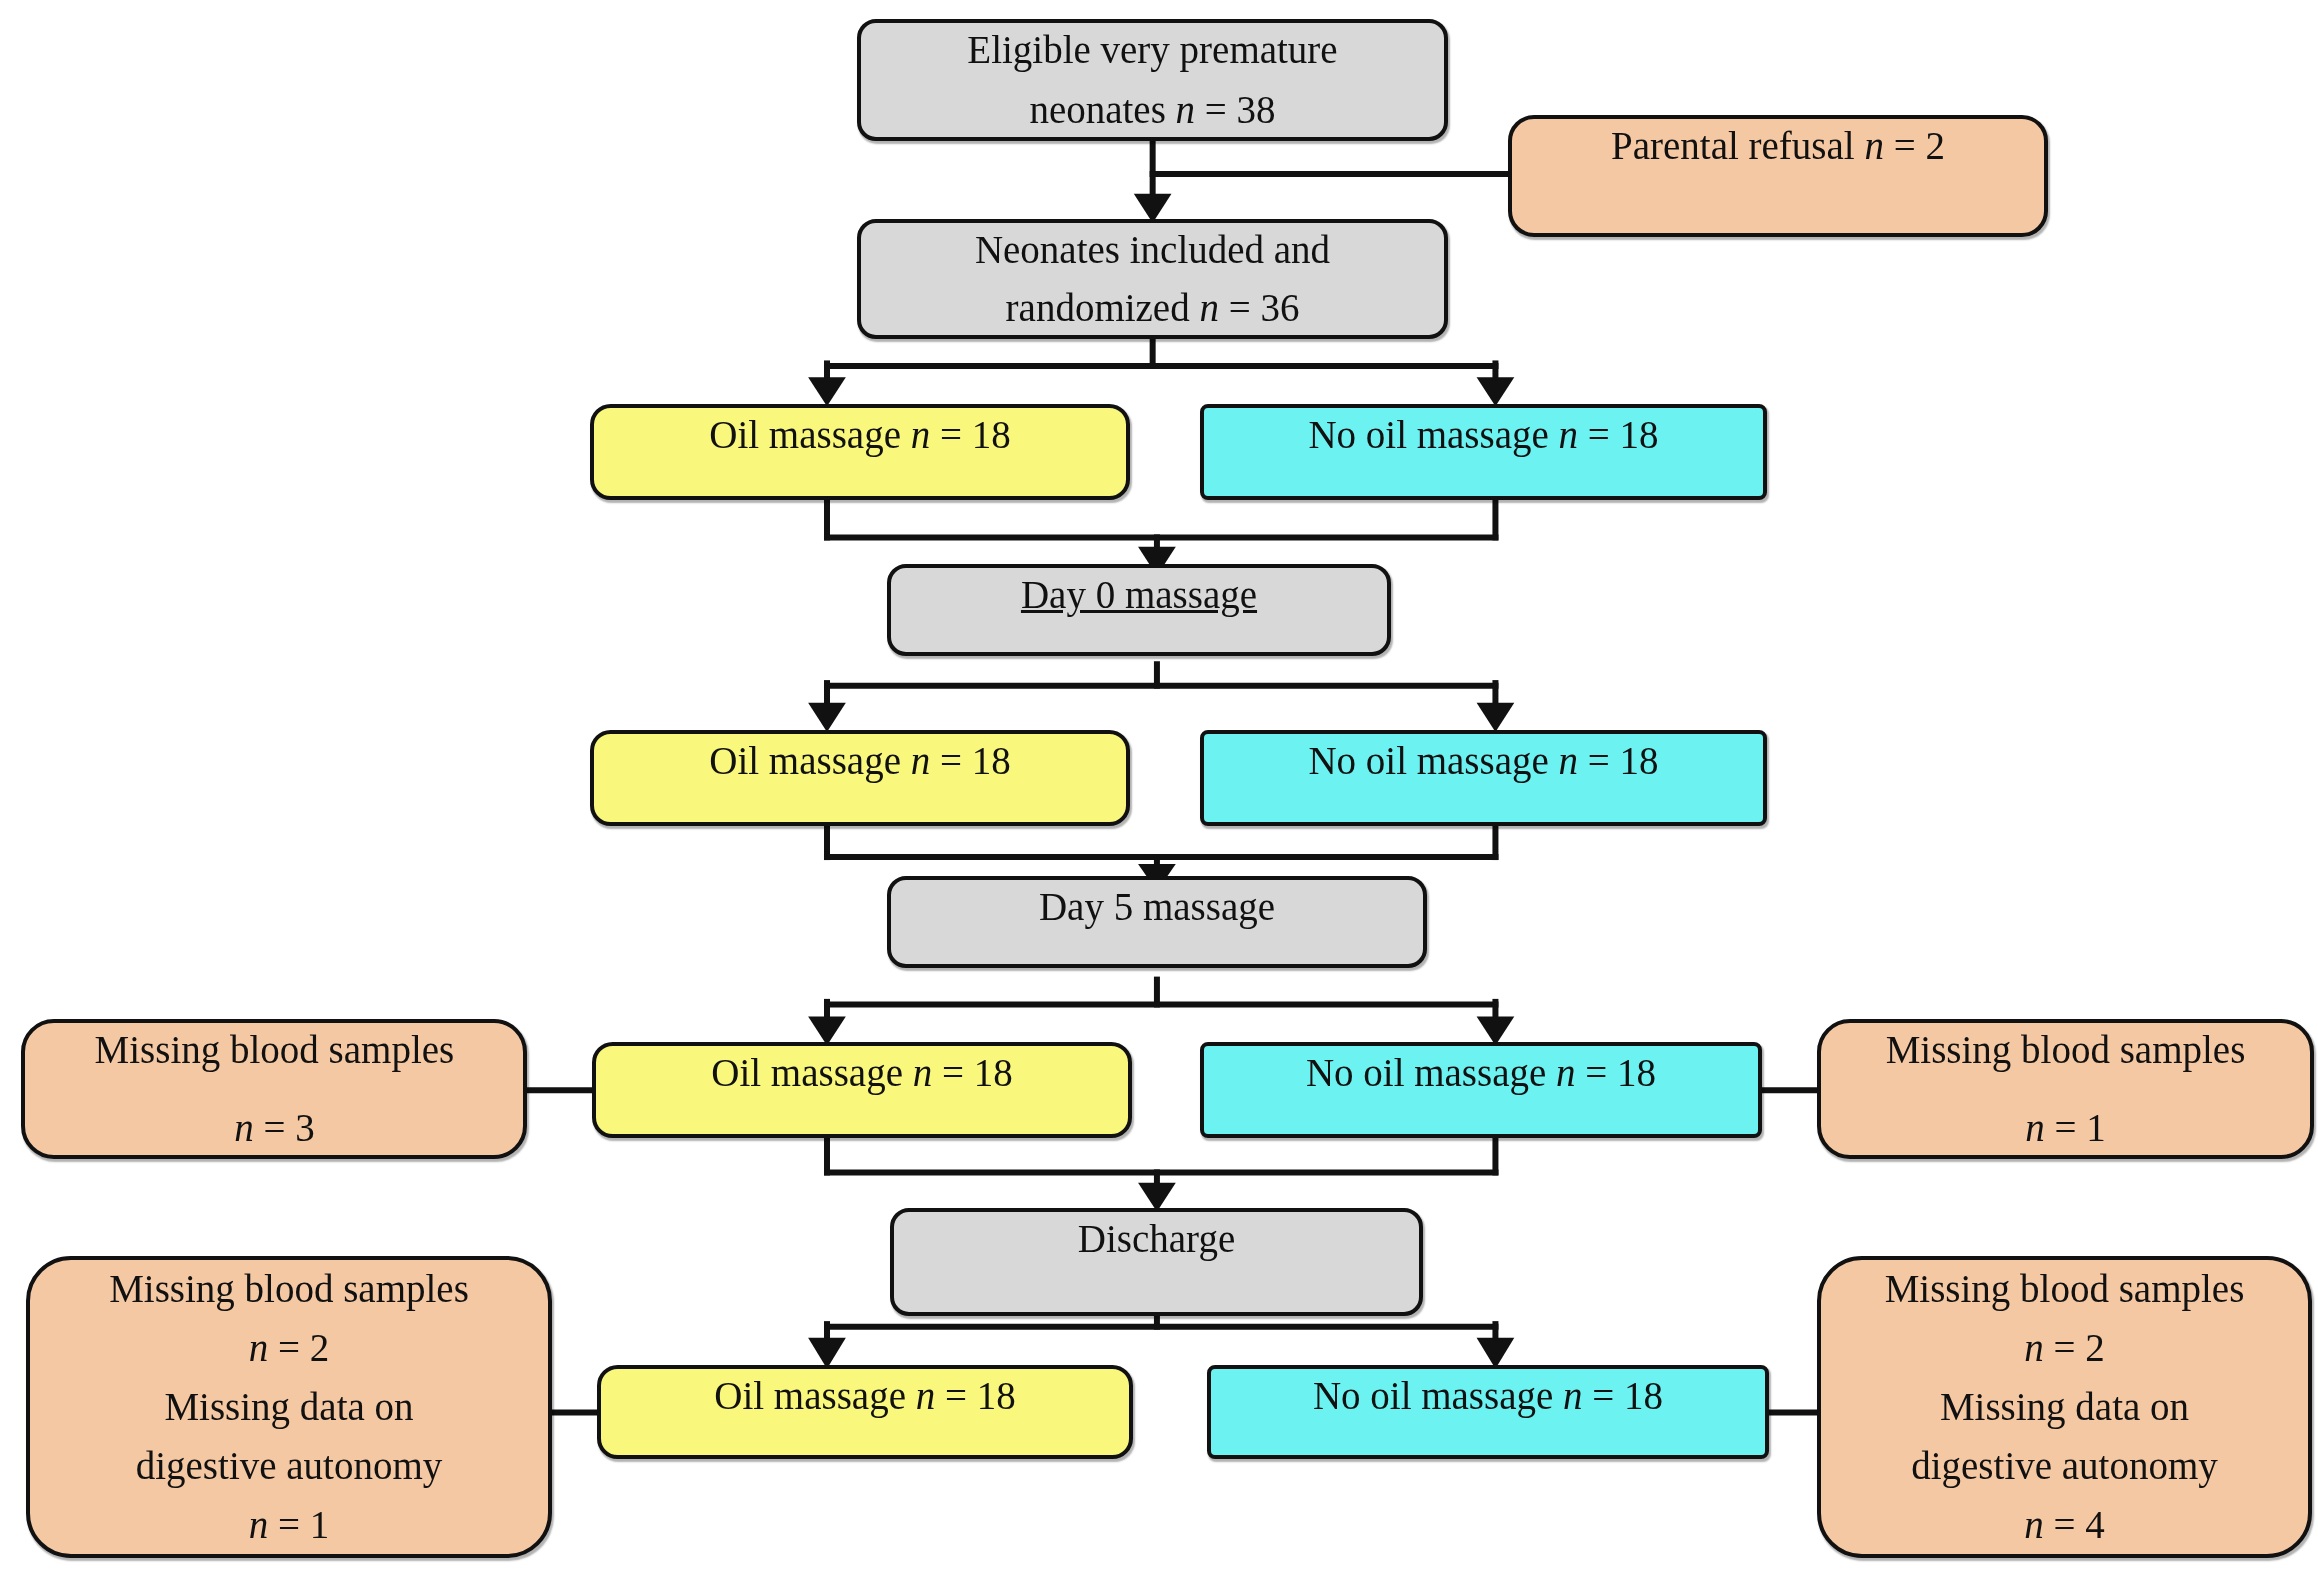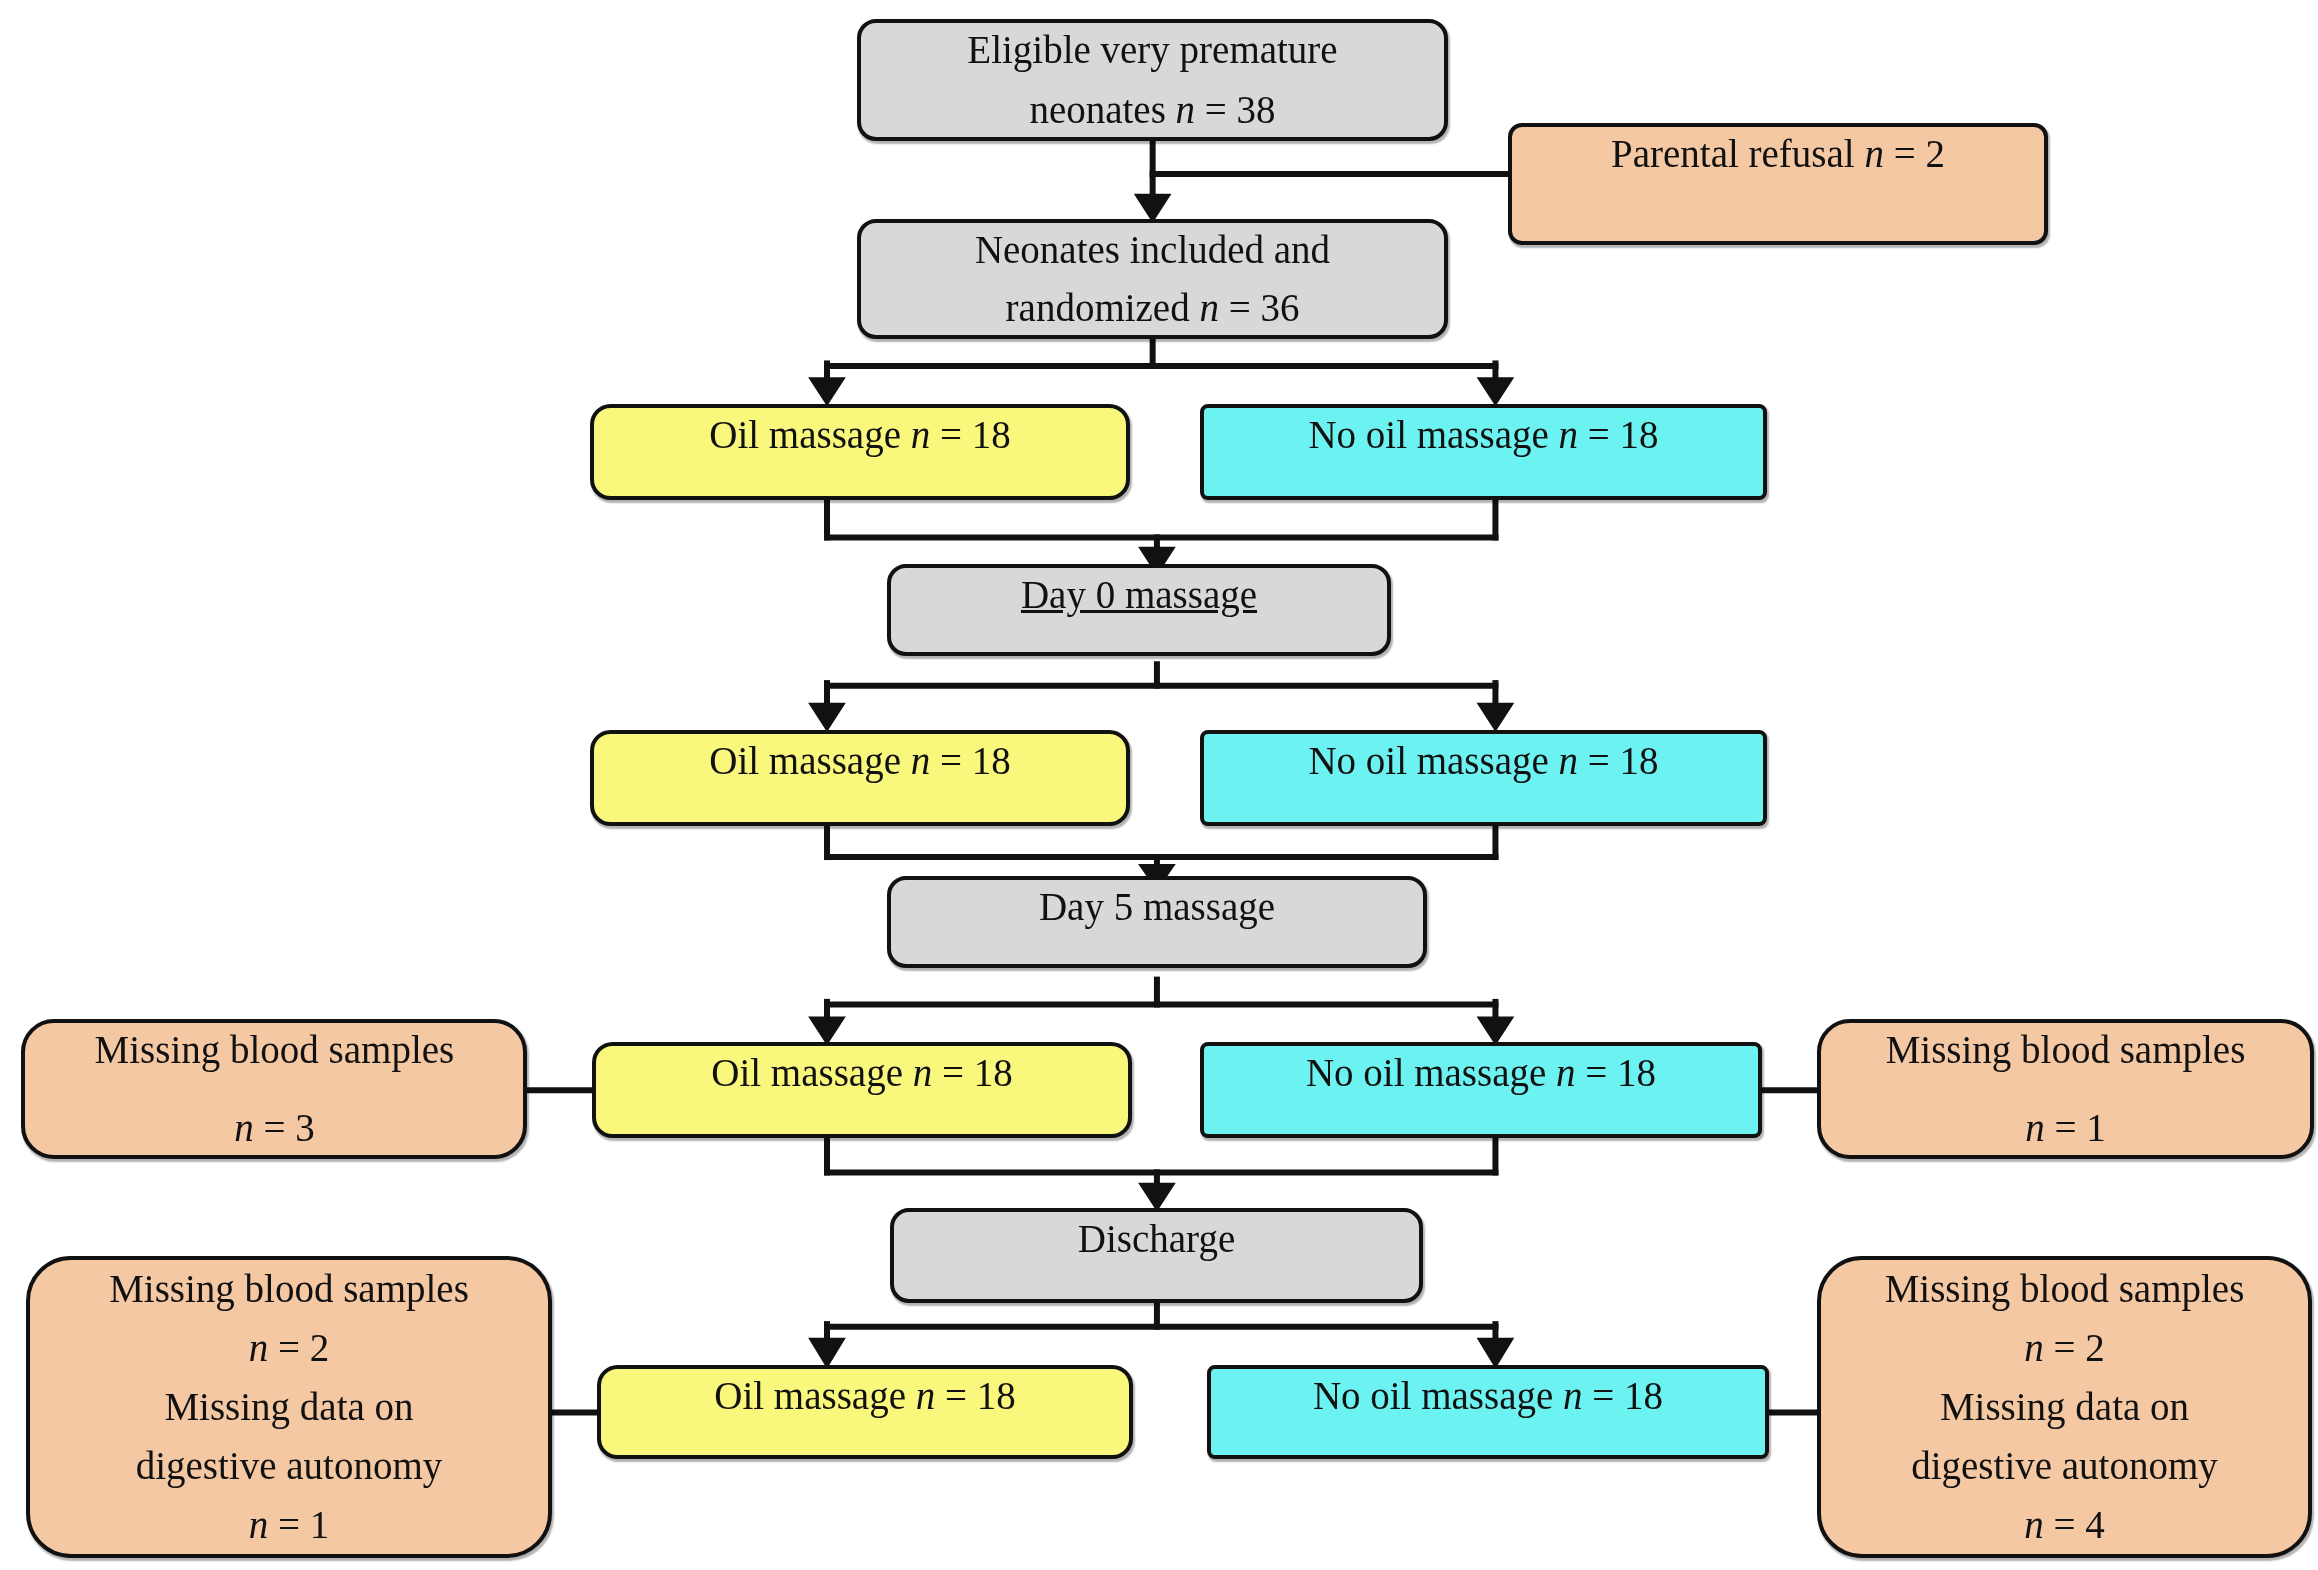--- a/index.html
+++ b/index.html
@@ -10,21 +10,21 @@
   svg.connectors polygon{fill:var(--c-line,#111);}
   .box{position:absolute;box-sizing:border-box;border:4.3px solid #111;
        display:flex;flex-direction:column;align-items:center;justify-content:space-between;
        text-align:center;font-size:39px;line-height:1.38;
        box-shadow:1.7px 2.6px 1.7px rgba(0,0,0,.30);}
   .stage{background:var(--c-stage,#d8d8d8);border-radius:19px;}
   .oil{background:var(--c-oil,#f9f87d);border-radius:20.6px;}
   .noOil{background:var(--c-no-oil,#6df2f2);border-radius:8px;}
   .excl{background:var(--c-excl,#f5c8a4);border-radius:33px;}
   .excl.big{border-radius:45px;line-height:1.5;}
-  .parental{border-radius:14px;margin-top:8px;}
+  .parental{border-radius:26px;}
   .ln{white-space:nowrap;}
   .nv{font-style:italic;}
 </style>
 </head>
 <body>
 
 <div class="canvas">
 
   <svg class="connectors" viewBox="0 0 2706 1833">
     <g>
@@ -137,21 +137,21 @@
     <div class="ln"><span>Oil massage</span> <i class="nv">n</i> <span>= 18</span></div>
   </div>
   <div class="box noOil" style="left:1200px;top:1042px;width:562px;height:96px;">
     <div class="ln"><span>No oil massage</span> <i class="nv">n</i> <span>= 18</span></div>
   </div>
   <div class="box excl" style="left:1817px;top:1019px;width:497px;height:140px;">
     <div class="ln"><span>Missing blood samples</span></div>
     <div class="ln"><i class="nv">n</i> <span>= 1</span></div>
   </div>
 
-  <div class="box stage" style="left:890px;top:1208px;width:533px;height:95px;">
+  <div class="box stage" style="left:890px;top:1208px;width:533px;height:108px;">
     <div class="ln"><span>Discharge</span></div>
   </div>
 
   <div class="box excl big" style="left:26px;top:1256px;width:526px;height:302px;">
     <div class="ln"><span>Missing blood samples</span></div>
     <div class="ln"><i class="nv">n</i> <span>= 2</span></div>
     <div class="ln"><span>Missing data on</span></div>
     <div class="ln"><span>digestive autonomy</span></div>
     <div class="ln"><i class="nv">n</i> <span>= 1</span></div>
   </div>

